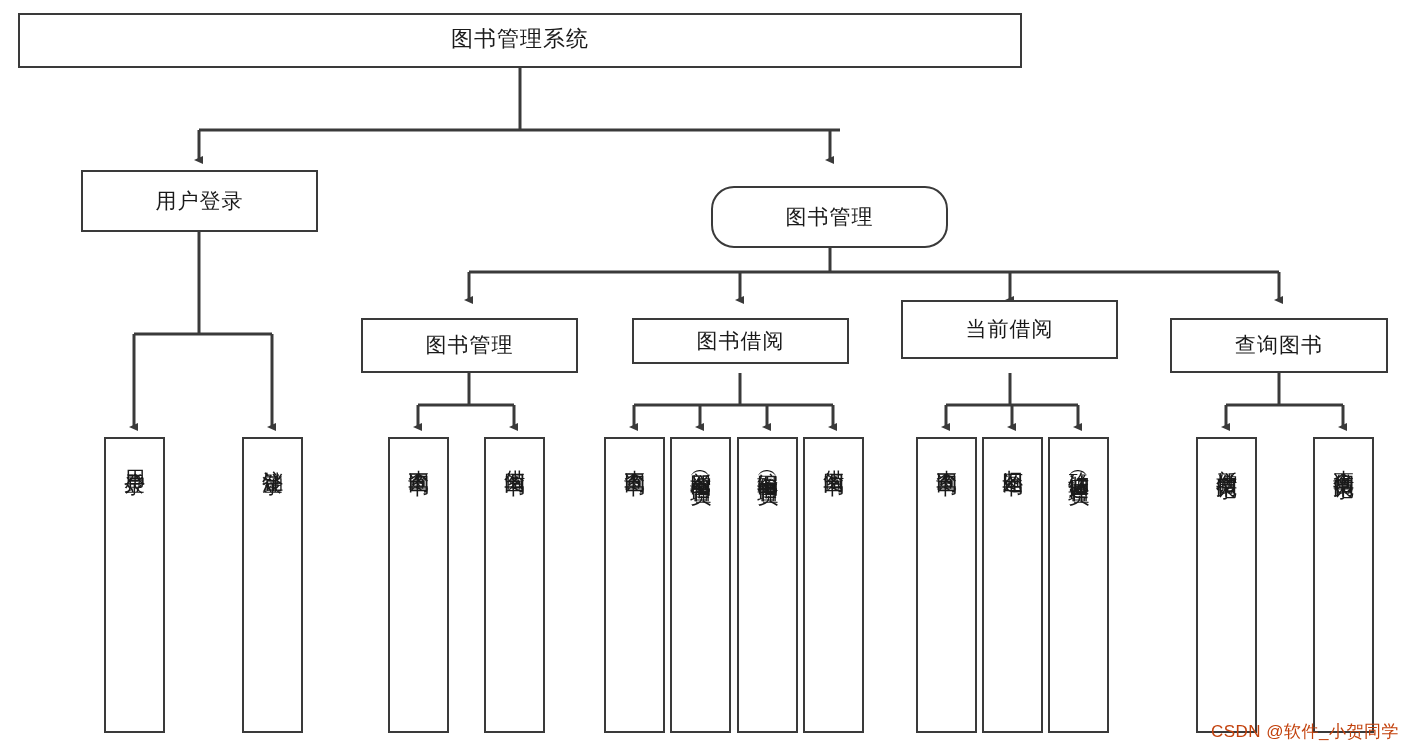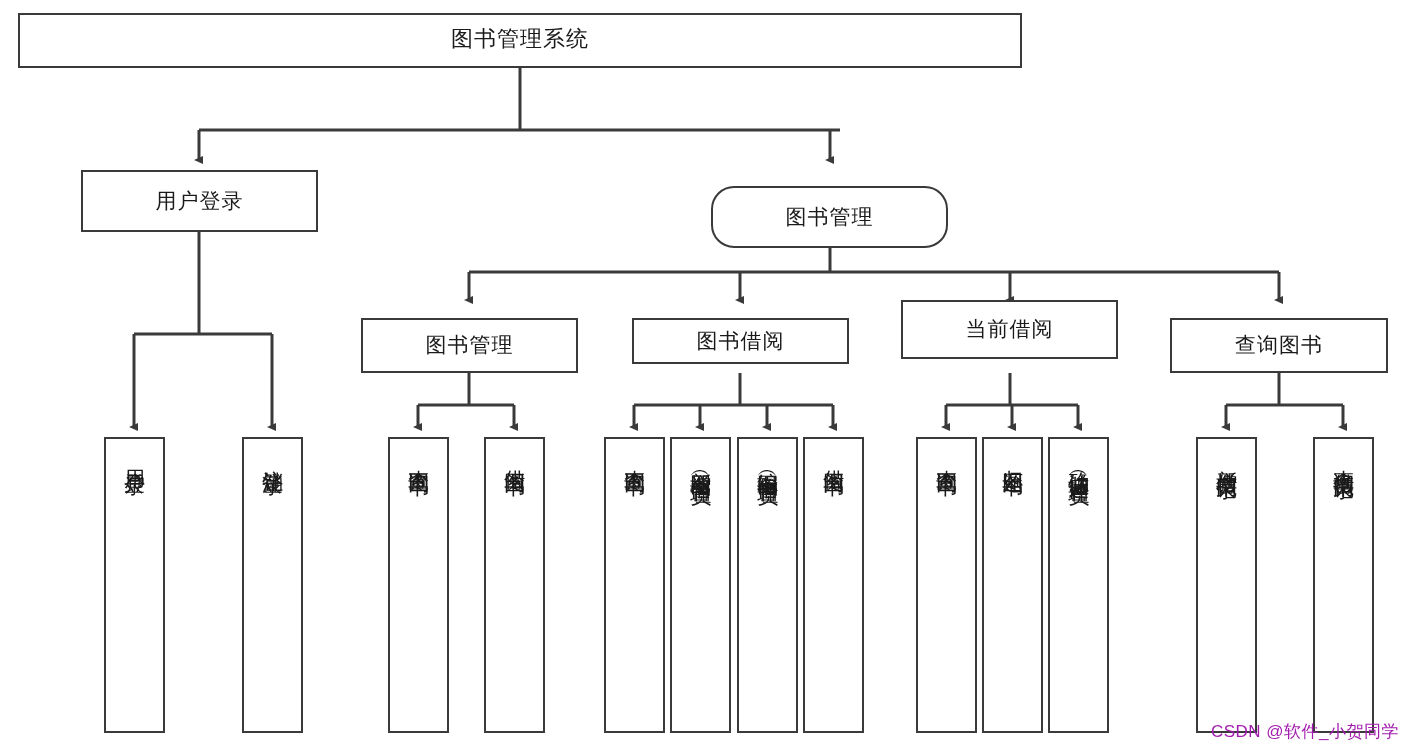--- a/index.html
+++ b/index.html
@@ -66,21 +66,21 @@
     white-space: pre-line;
   }
   .node.vert.tall .label {
     padding-top: 2px;
   }
   #watermark {
     position: absolute;
     right: 6px;
     bottom: 4px;
     font-size: 17px;
-    color: #a21caf;
+    color: #c2410c;
     letter-spacing: 0.5px;
     z-index: 5;
     white-space: nowrap;
     user-select: none;
   }
 </style>
 </head>
 <body>
 
 <div id="diagram-root">

